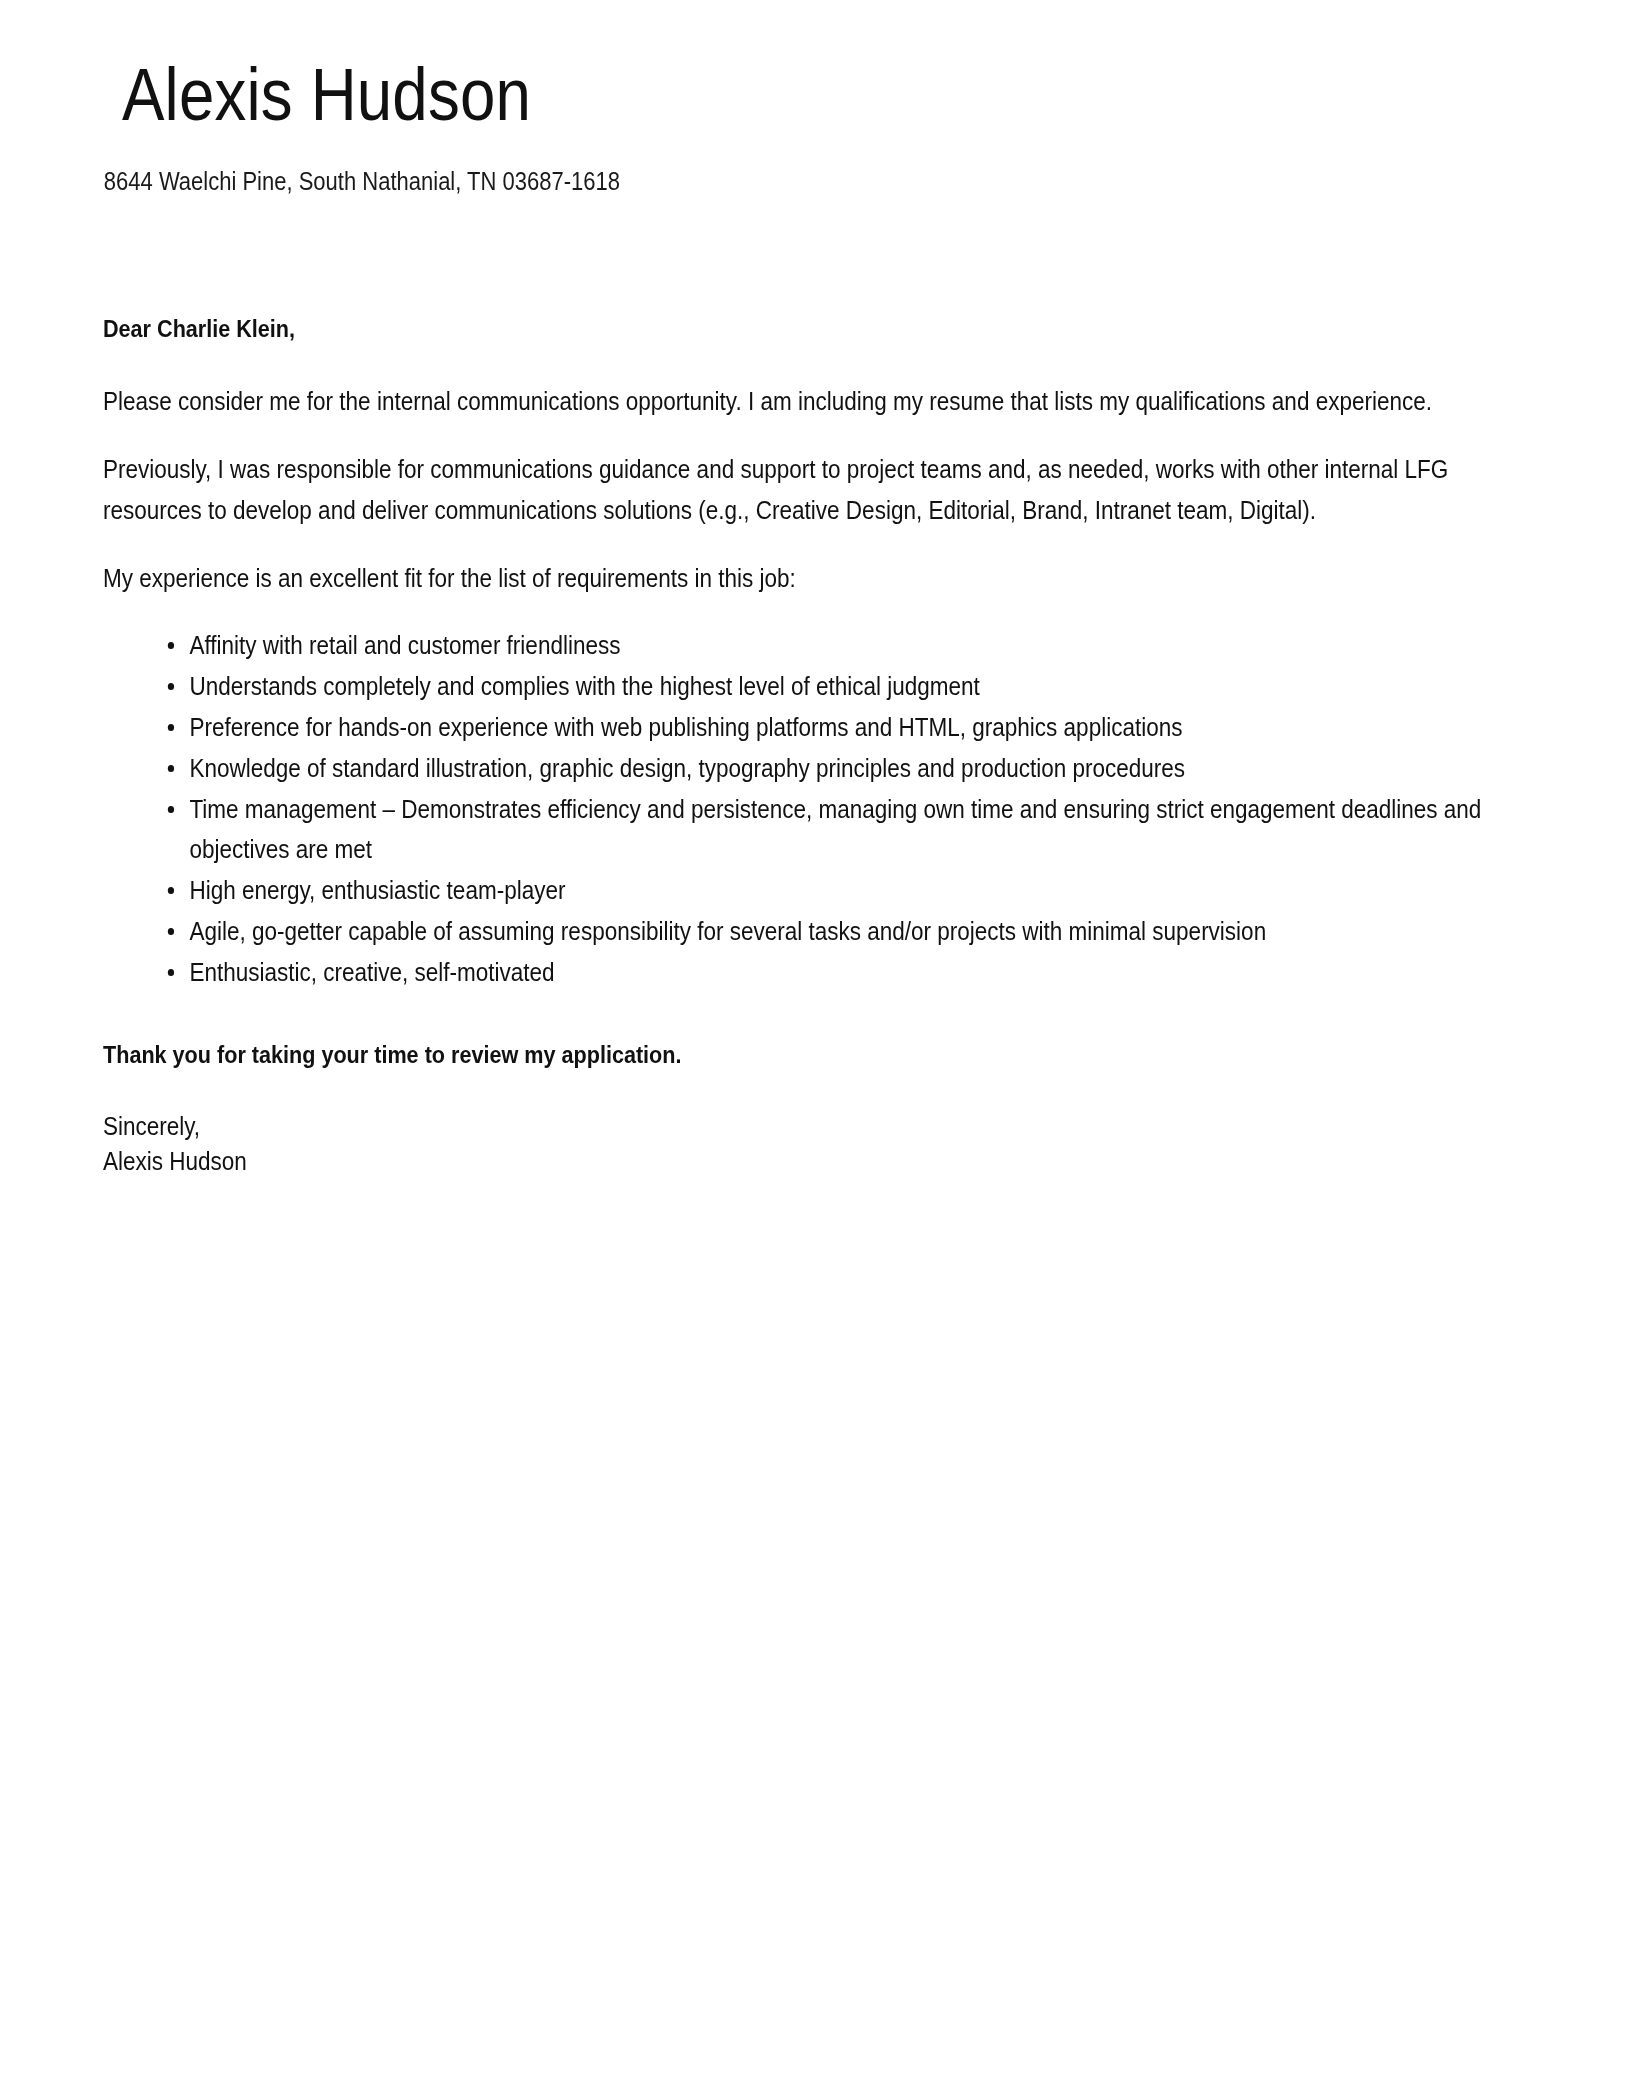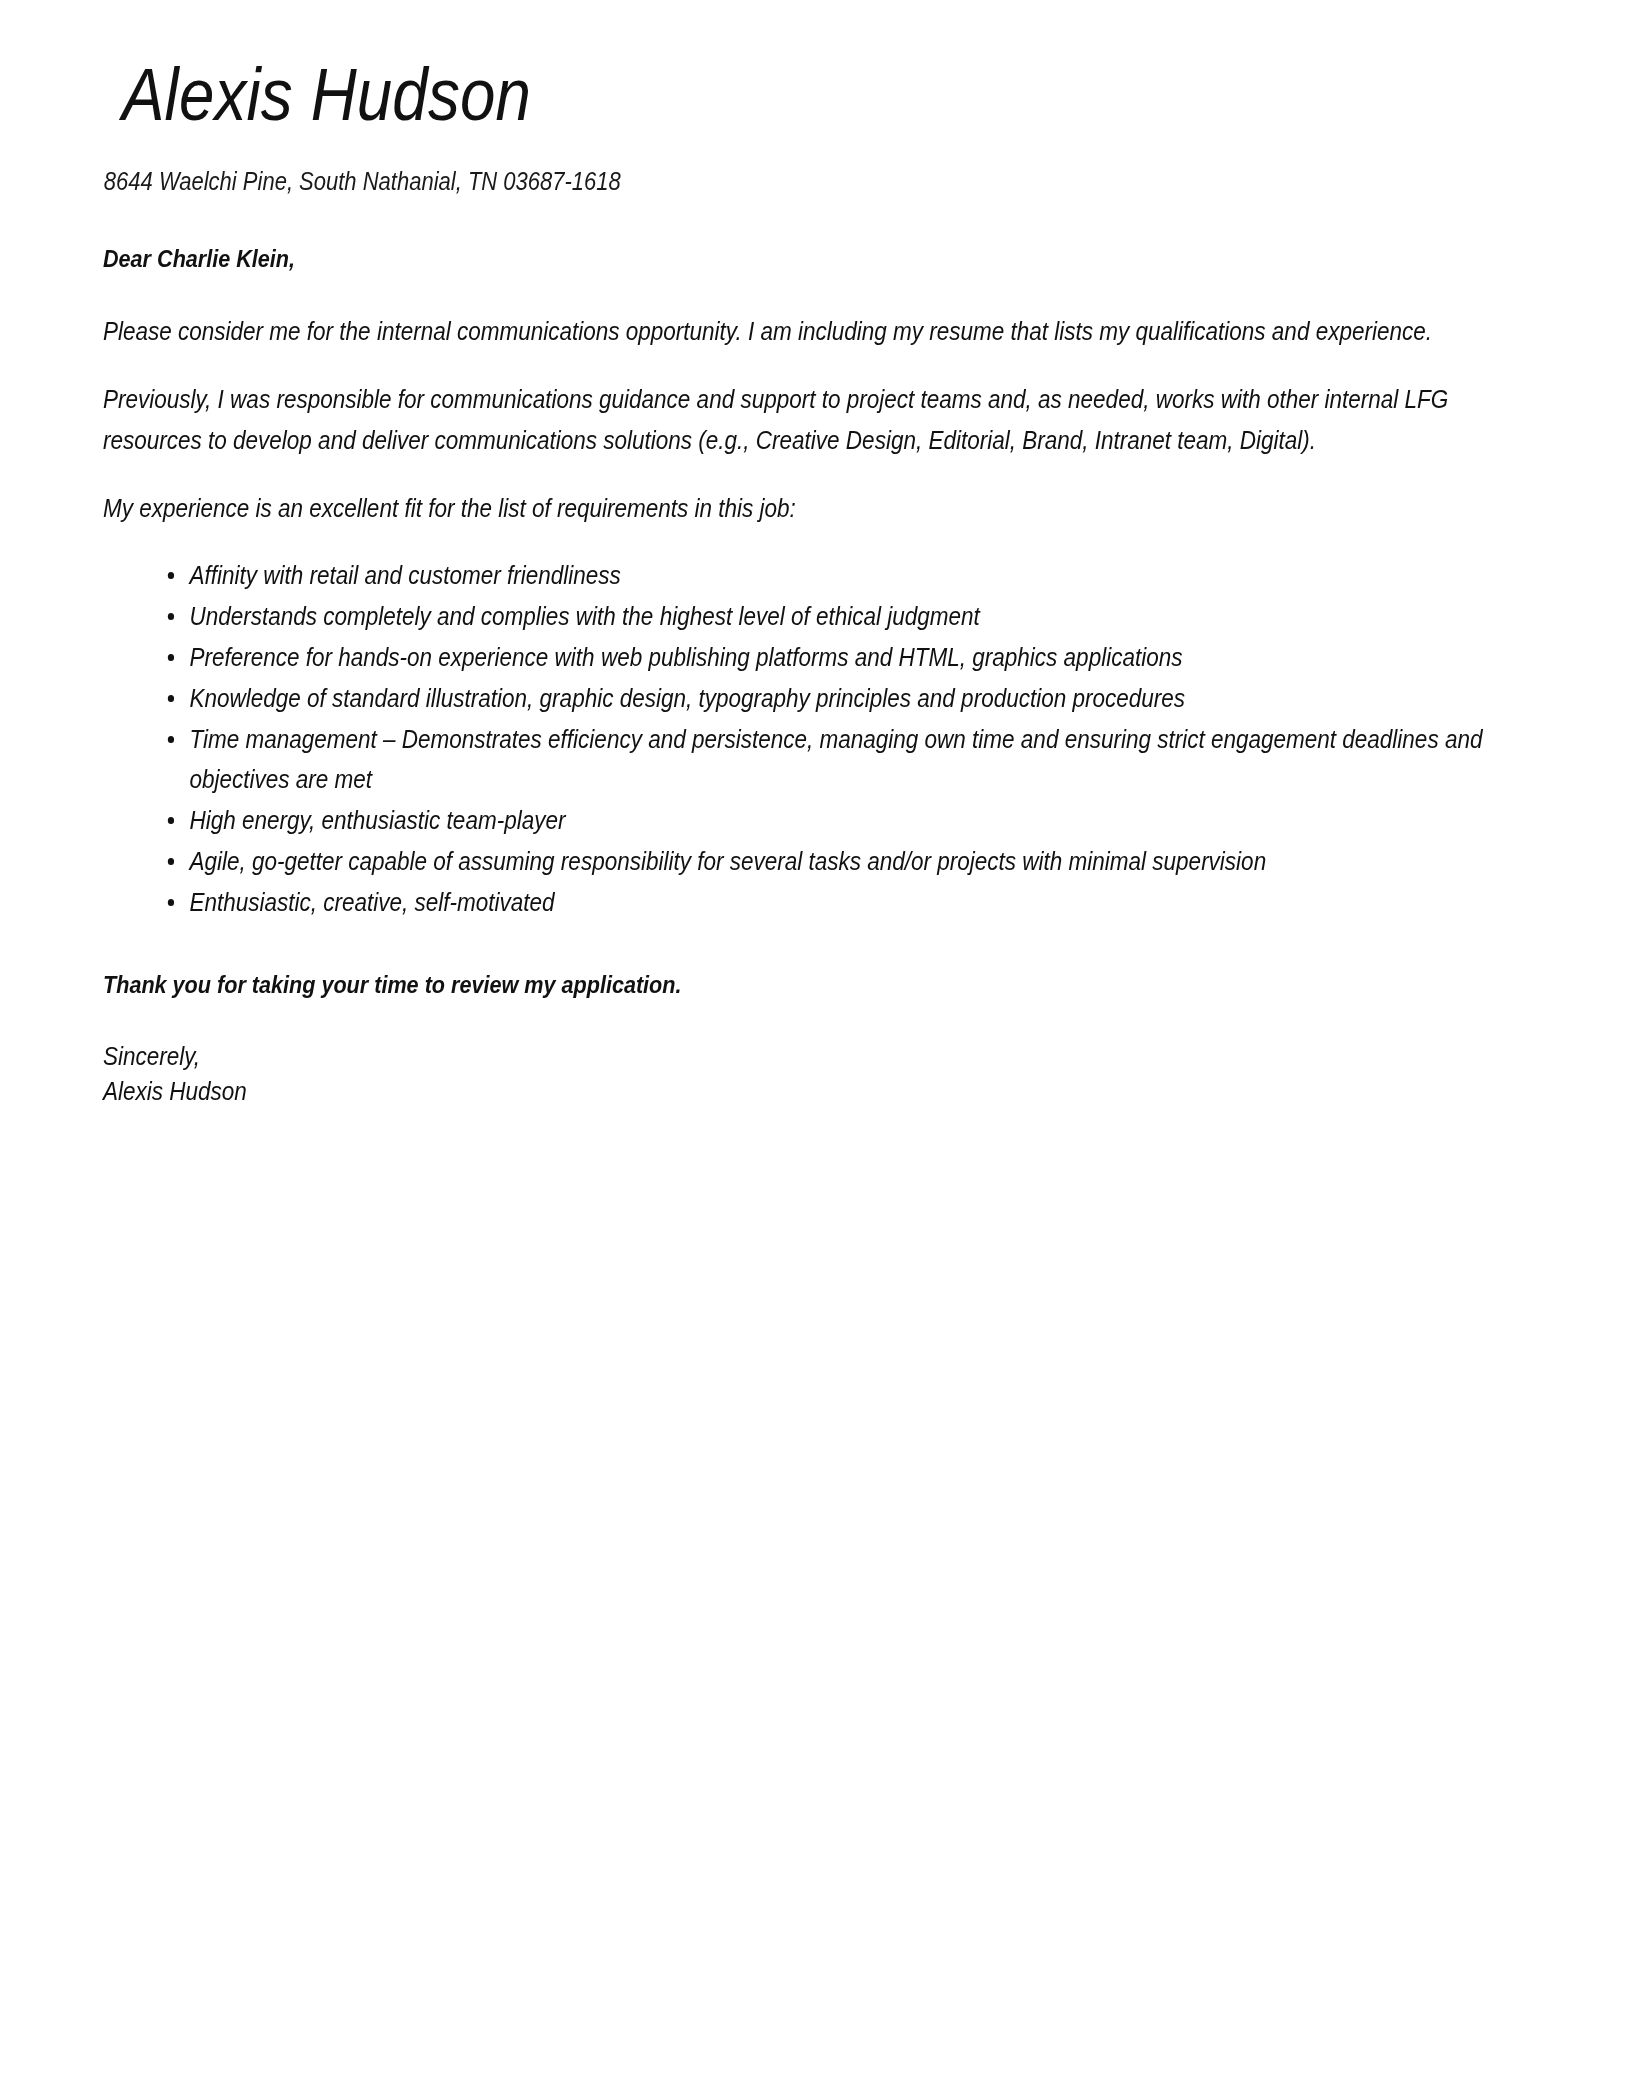--- a/index.html
+++ b/index.html
@@ -15,21 +15,20 @@
     -webkit-font-smoothing: antialiased;
     overflow: hidden;
   }
   .page {
     position: relative;
     width: 1632px;
     height: 2098px;
     background: #ffffff;
     box-sizing: border-box;
     padding: 0;
-    font-style: italic;
   }
   .content {
     position: absolute;
     left: 0;
     top: 0;
     width: 1632px;
   }
   
   .name-block {
     padding-left: 122px;
@@ -52,21 +51,21 @@
     line-height: 1.2;
     color: #1a1a1a;
     transform: scaleX(0.88);
     transform-origin: left center;
     white-space: nowrap;
   }
   
   .letter {
     padding-left: 103px;
     padding-right: 145px;
-    margin-top: 46px;
+    margin-top: 116px;
   }
   .salutation {
     font-size: 24px;
     font-weight: 700;
     line-height: 1.45;
     margin-bottom: 34px;
     transform: scaleX(0.9);
     transform-origin: left center;
   }
   .para {

